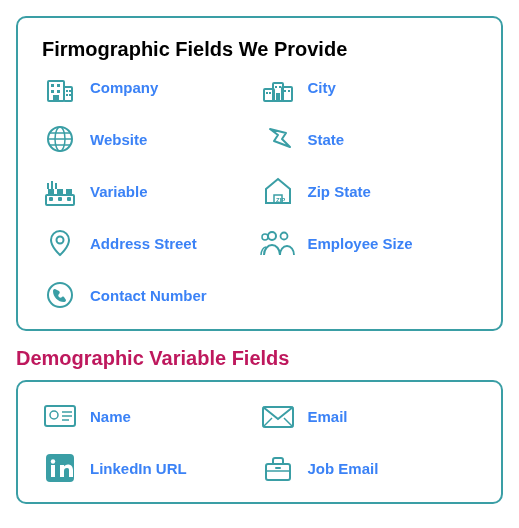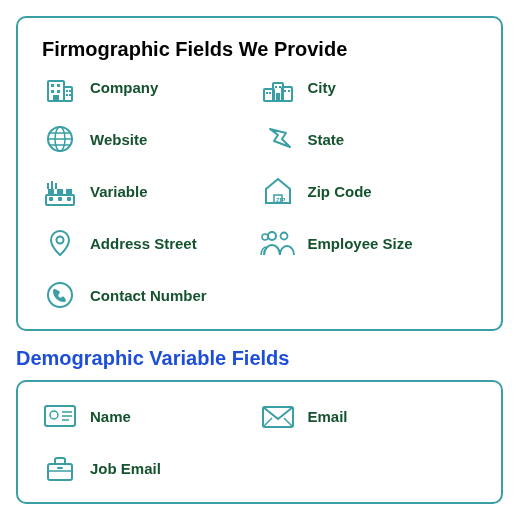--- a/index.html
+++ b/index.html
@@ -39,26 +39,26 @@
       align-items: center;
       justify-content: center;
       flex-shrink: 0;
     }
     .field-icon svg {
       fill: #3a9ea5;
     }
     .field-label {
       font-size: 15px;
       font-weight: bold;
-      color: #14532d;
+      color: #3b82f6;
     }
     .section2-title {
       font-size: 20px;
       font-weight: bold;
-      color: #1d4ed8;
+      color: #be185d;
       margin: 16px 16px 10px 16px;
     }
     .card2 {
       border: 2px solid #3a9ea5;
       border-radius: 10px;
       margin: 0 16px 32px 16px;
       padding: 16px 24px 16px 24px;
     }
   </style>
 </head>
@@ -146,21 +146,21 @@
     </div>
 
     <div class="field-item">
       <div class="field-icon">
         <svg width="32" height="32" viewBox="0 0 32 32">
           <path d="M16 4 L28 14 L28 28 L4 28 L4 14 Z" fill="none" stroke="#3a9ea5" stroke-width="2"></path>
           <rect x="12" y="20" width="8" height="8" rx="0" fill="none" stroke="#3a9ea5" stroke-width="1.5"></rect>
           <text x="14" y="27" font-size="6" fill="#3a9ea5" font-weight="bold">ZIP</text>
         </svg>
       </div>
-      <span class="field-label">Zip Code</span>
+      <span class="field-label">Zip State</span>
     </div>
 
     <div class="field-item">
       <div class="field-icon">
         <svg width="32" height="32" viewBox="0 0 32 32">
           <path d="M16 4 C11 4 7 8 7 13 C7 20 16 28 16 28 C16 28 25 20 25 13 C25 8 21 4 16 4 Z" fill="none" stroke="#3a9ea5" stroke-width="2"></path>
           <circle cx="16" cy="13" r="3.5" fill="none" stroke="#3a9ea5" stroke-width="2"></circle>
         </svg>
       </div>
       <span class="field-label">Address Street</span>
@@ -217,20 +217,31 @@
         <svg width="34" height="28" viewBox="0 0 34 28">
           <rect x="2" y="5" width="30" height="20" rx="2" fill="none" stroke="#3a9ea5" stroke-width="2"></rect>
           <polyline points="2,5 17,17 32,5" fill="none" stroke="#3a9ea5" stroke-width="2"></polyline>
           <line x1="2" y1="25" x2="11" y2="16" stroke="#3a9ea5" stroke-width="1.5"></line>
           <line x1="32" y1="25" x2="23" y2="16" stroke="#3a9ea5" stroke-width="1.5"></line>
         </svg>
       </div>
       <span class="field-label">Email</span>
     </div>
 
+    <div class="field-item">
+      <div class="field-icon">
+        <svg width="32" height="32" viewBox="0 0 32 32">
+          <rect x="2" y="2" width="28" height="28" rx="4" fill="#3a9ea5"></rect>
+          <rect x="7" y="13" width="4" height="12" fill="white"></rect>
+          <circle cx="9" cy="9.5" r="2.2" fill="white"></circle>
+          <path d="M16 13 L16 25 L20 25 L20 19 C20 17 21 16 23 16 C25 16 25 17 25 19 L25 25 L29 25 L29 18.5 C29 14.5 27 12.5 24 12.5 C22 12.5 20.5 13.5 20 14.5 L20 13 Z" fill="white"></path>
+        </svg>
+      </div>
+      <span class="field-label">LinkedIn URL</span>
+    </div>
 
     <div class="field-item">
       <div class="field-icon">
         <svg width="32" height="32" viewBox="0 0 32 32">
           <rect x="4" y="12" width="24" height="16" rx="2" fill="none" stroke="#3a9ea5" stroke-width="2"></rect>
           <path d="M11 12 L11 8 C11 7 12 6 13 6 L19 6 C20 6 21 7 21 8 L21 12" fill="none" stroke="#3a9ea5" stroke-width="2"></path>
           <line x1="4" y1="19" x2="28" y2="19" stroke="#3a9ea5" stroke-width="1.5"></line>
           <line x1="14" y1="16" x2="18" y2="16" stroke="#3a9ea5" stroke-width="2" stroke-linecap="round"></line>
         </svg>
       </div>

